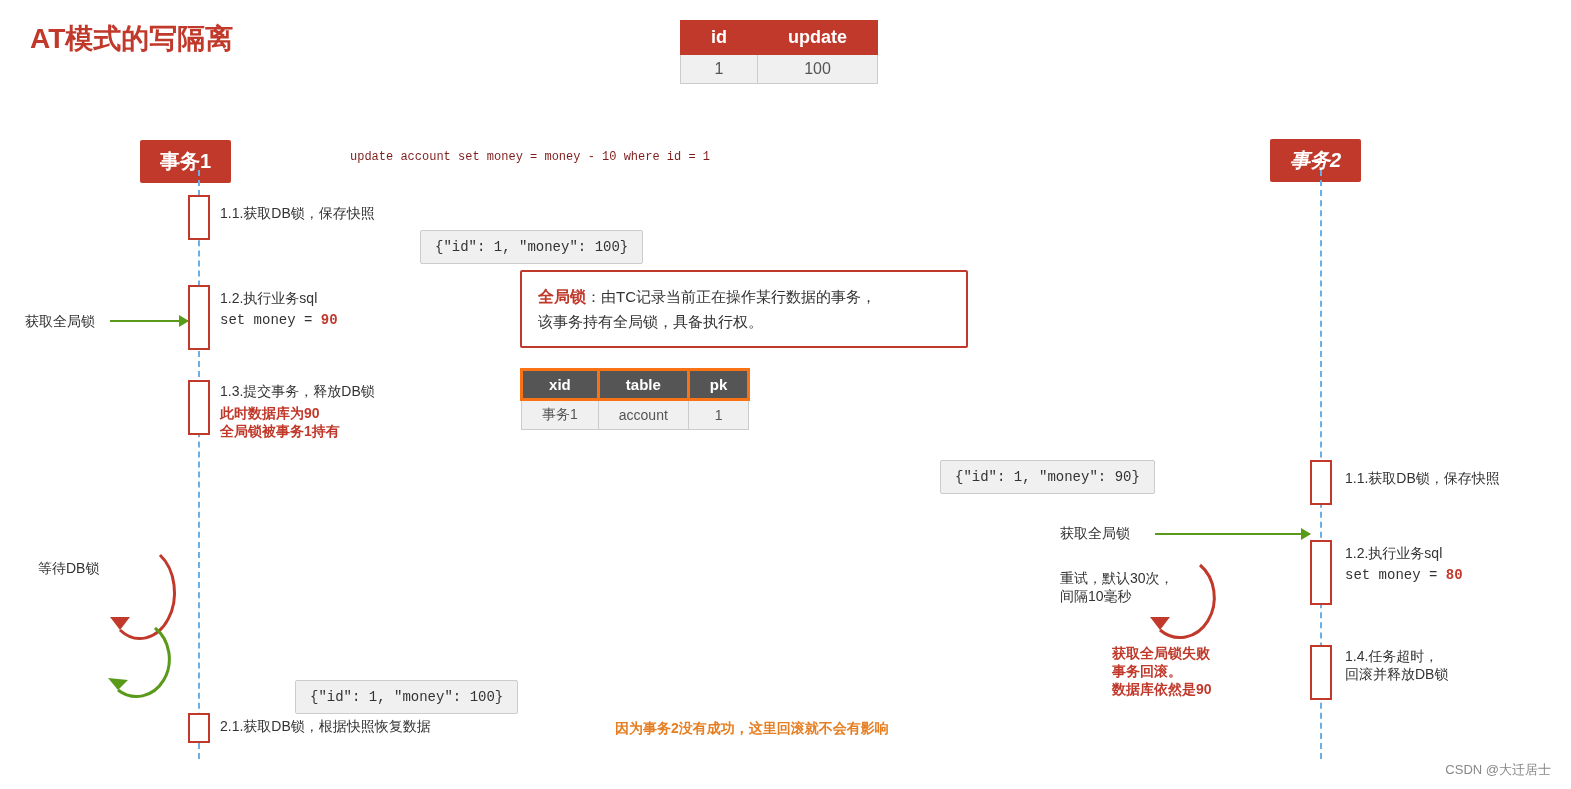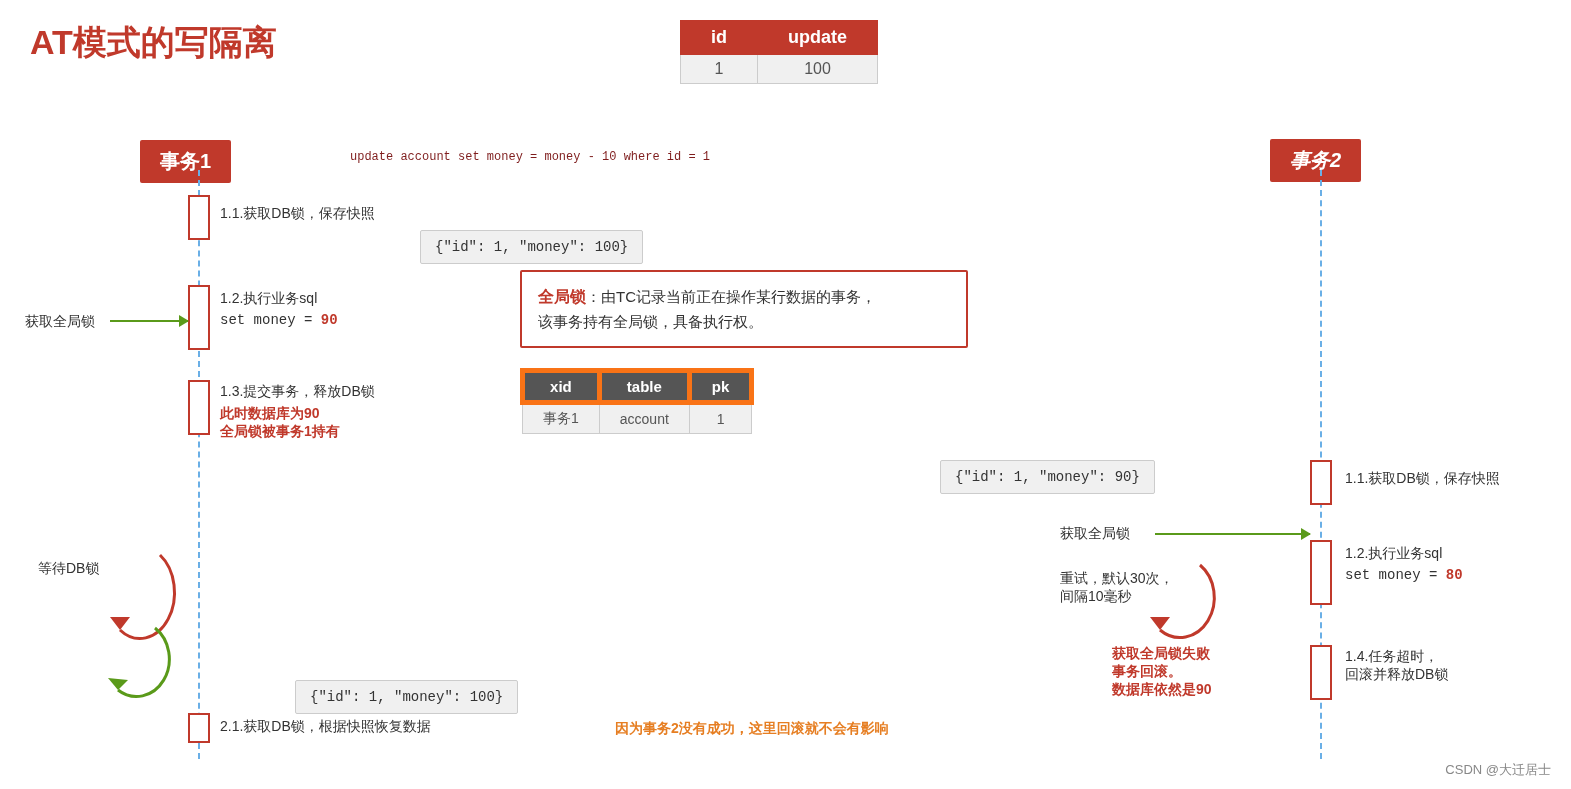--- a/index.html
+++ b/index.html
@@ -9,21 +9,21 @@
       width: 1571px;
       height: 789px;
       overflow: hidden;
       position: relative;
     }
 
     .page-title {
       position: absolute;
       top: 20px;
       left: 30px;
-      font-size: 34px;
+      font-size: 28px;
       font-weight: bold;
       color: #c0392b;
     }
 
     
     .db-table {
       position: absolute;
       top: 20px;
       left: 680px;
       border-collapse: collapse;
@@ -122,21 +122,21 @@
 
     
     .xid-table {
       position: absolute;
       border-collapse: collapse;
     }
     .xid-table th {
       background: #555;
       color: #fff;
       padding: 5px 20px;
-      border: 5px solid #f97316;
+      border: 3px solid #f97316;
       font-size: 15px;
     }
     .xid-table td {
       background: #f0f0f0;
       color: #555;
       padding: 5px 20px;
       border: 1px solid #ccc;
       text-align: center;
       font-size: 14px;
     }

